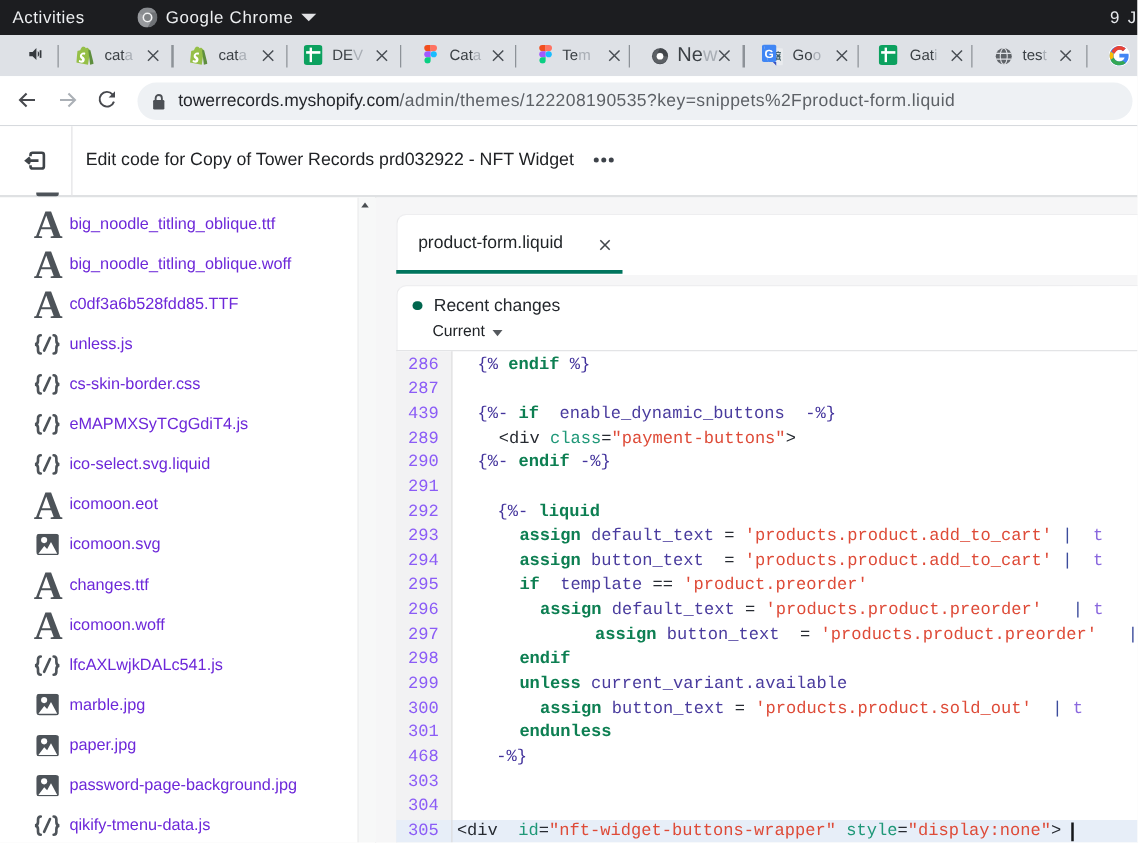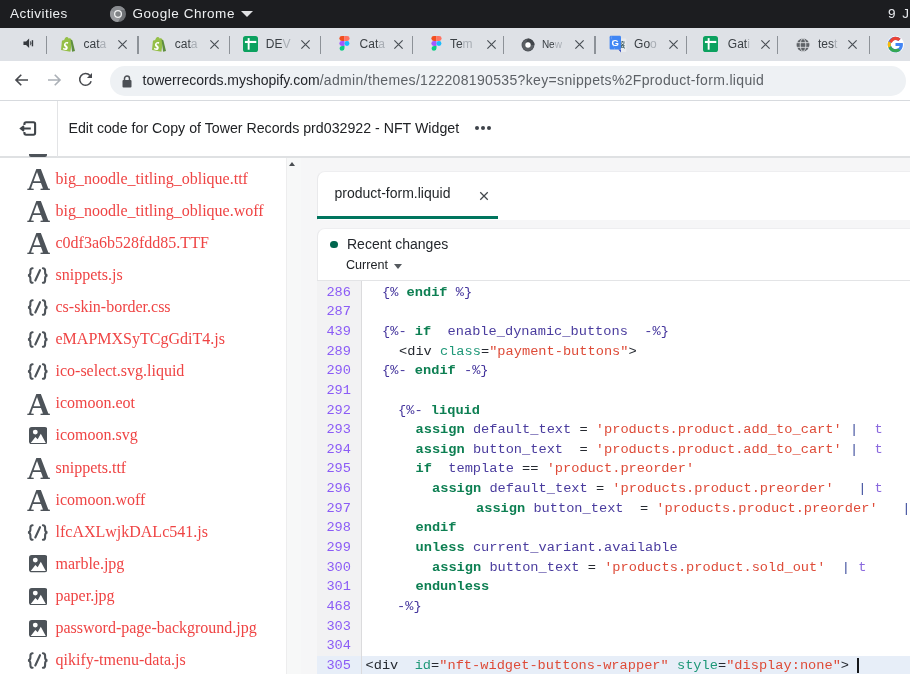--- a/index.html
+++ b/index.html
@@ -10,21 +10,21 @@
   .kw{color:#0d7f52;font-weight:bold;}
   .at{color:#1f9878;}
   .st{color:#de4b38;}
   .vr{color:#4a3c9e;}
   .dl{color:#43339c;}
   .pp{color:#3c4c9c;}
   .fl{color:#8a68de;}
   .pl{color:#262a31;}
   .ln{position:absolute;height:19.63px;line-height:19.63px;font-size:13.66px;
       color:#8b5cf6;width:34px;text-align:right;left:317px;font-family:"Liberation Mono",monospace;}
-  .sbitem{position:absolute;left:55.5px;font-size:16px;color:#ef4444;white-space:nowrap;font-family:Liberation Serif, serif;}
+  .sbitem{position:absolute;left:55.5px;font-size:13px;color:#6d28d9;white-space:nowrap;}
 </style></head><body>
 
 <div class="abs" style="left:0;top:0;width:910px;height:27.5px;background:#1c1d20;"></div>
 <div class="abs" style="left:10px;top:0;height:27.5px;line-height:27.5px;font-size:13.5px;letter-spacing:0.45px;color:#edeff1;">Activities</div>
 <svg class="abs" style="left:109.7px;top:5.8px;" width="16" height="16" viewBox="0 0 100 100">
 <circle cx="50" cy="50" r="50" fill="#6e7175"></circle>
 <path d="M50 0 a50 50 0 0 1 43.3 25 L50 25 a25 25 0 0 0 -21.65 12.5 L6.7 25 A50 50 0 0 1 50 0z" fill="#898c90"></path>
 <path d="M6.7 25 a50 50 0 0 0 43.3 75 L71.65 62.5 a25 25 0 0 1 -43.3 -25z" fill="#97999d"></path>
 <circle cx="50" cy="50" r="25" fill="#f2f3f4"></circle>
 <circle cx="50" cy="50" r="17" fill="#808386"></circle>
@@ -106,21 +106,21 @@
 <path d="M44.5 20H24v8.5h11.8C34.7 33.9 30.1 37 24 37c-7.2 0-13-5.8-13-13s5.8-13 13-13c3.1 0 5.9 1.1 8.1 2.9l6.4-6.4C34.6 4.1 29.6 2 24 2 11.8 2 2 11.8 2 24s9.8 22 22 22c11 0 21-8 21-22 0-1.3-.2-2.7-.5-4z" fill="#4285f4"></path>
 <path d="M6.3 14.7l7 5.1C15.3 15.6 19.3 11 24 11c3.1 0 5.9 1.1 8.1 2.9l6.4-6.4C34.6 4.1 29.6 2 24 2 16.3 2 9.7 7.3 6.3 14.7z" fill="#ea4335"></path>
 <path d="M24 46c5.5 0 10.4-1.8 14.2-5.1l-6.6-5.4C29.7 36.8 27 37.5 24 37.5c-6 0-11-3.9-12.8-9.3l-7 5.4C7.6 41 15.2 46 24 46z" fill="#34a853"></path>
 <path d="M11.2 28.2C10.7 26.9 10.5 25.5 10.5 24s.3-2.9.7-4.2l-7-5.1C2.8 17.5 2 20.6 2 24s.8 6.5 2.2 9.3z" fill="#fbbc05"></path>
 </svg>
 <div class="abs" style="left:83.5px;top:27.5px;height:33px;line-height:33px;font-size:12px;color:#3b4045;">cat<span style="color:#a9aeb5;">a</span></div>
 <div class="abs" style="left:174.8px;top:27.5px;height:33px;line-height:33px;font-size:12px;color:#3b4045;">cat<span style="color:#a9aeb5;">a</span></div>
 <div class="abs" style="left:265.8px;top:27.5px;height:19px;line-height:33px;font-size:12px;color:#3b4045;">DE<span style="color:#a9aeb5;">V</span></div>
 <div class="abs" style="left:359.6px;top:27.5px;height:33px;line-height:33px;font-size:12px;color:#3b4045;">Cat<span style="color:#a9aeb5;">a</span></div>
 <div class="abs" style="left:449.9px;top:27.5px;height:33px;line-height:33px;font-size:12px;color:#3b4045;">Te<span style="color:#a9aeb5;">m</span></div>
-<div class="abs" style="left:541.9px;top:27.5px;height:33px;line-height:33px;font-size:10px;color:#3b4045;">Ne<span style="color:#a9aeb5;">w</span></div>
+<div class="abs" style="left:541.9px;top:27.5px;height:33px;line-height:33px;font-size:16px;color:#3b4045;">Ne<span style="color:#a9aeb5;">w</span></div>
 <div class="abs" style="left:634.1px;top:27.5px;height:33px;line-height:33px;font-size:12px;color:#3b4045;">Go<span style="color:#a9aeb5;">o</span></div>
 <div class="abs" style="left:727.8px;top:27.5px;height:33px;line-height:33px;font-size:12px;color:#3b4045;">Gat<span style="color:#a9aeb5;">i</span></div>
 <div class="abs" style="left:818px;top:27.5px;height:44px;line-height:33px;font-size:12px;color:#3b4045;">tes<span style="color:#a9aeb5;">t</span></div>
 <svg class="abs" style="left:117.3px;top:38.5px;" width="11" height="11" viewBox="0 0 12 12" stroke="#4a4f55" stroke-width="1.3">
     <path d="M1.5 1.5 L10.5 10.5 M10.5 1.5 L1.5 10.5"></path>
   </svg>
 <svg class="abs" style="left:208.6px;top:38.5px;" width="11" height="11" viewBox="0 0 12 12" stroke="#4a4f55" stroke-width="1.3">
     <path d="M1.5 1.5 L10.5 10.5 M10.5 1.5 L1.5 10.5"></path>
   </svg>
 <svg class="abs" style="left:299.9px;top:38.5px;" width="11" height="11" viewBox="0 0 12 12" stroke="#4a4f55" stroke-width="1.3">
@@ -182,21 +182,21 @@
 <div class="sbitem" style="top:170.60000000000002px;line-height:16.4px;">big_noodle_titling_oblique.ttf</div>
 <div class="abs" style="left:27px;top:193.3px;width:22px;text-align:center;font-family:'Liberation Serif',serif;font-weight:bold;font-size:32px;color:#4d5359;">A</div>
 <div class="sbitem" style="top:202.70000000000002px;line-height:16.4px;">big_noodle_titling_oblique.woff</div>
 <div class="abs" style="left:27px;top:225.4px;width:22px;text-align:center;font-family:'Liberation Serif',serif;font-weight:bold;font-size:32px;color:#4d5359;">A</div>
 <div class="sbitem" style="top:234.8px;line-height:16.4px;">c0df3a6b528fdd85.TTF</div>
 <svg class="abs" style="left:27.2px;top:266.8px;" width="21.5" height="17" viewBox="0 0 21.5 17" fill="none" stroke="#4d5359" stroke-width="2.1" stroke-linecap="round">
 <path d="M5.6 1.2 C3.8 1.2 3.4 2.2 3.4 3.8 L3.4 5.6 C3.4 7.2 2.4 8.3 1.1 8.5 C2.4 8.7 3.4 9.8 3.4 11.4 L3.4 13.2 C3.4 14.8 3.8 15.8 5.6 15.8"></path>
 <path d="M15.9 1.2 C17.7 1.2 18.1 2.2 18.1 3.8 L18.1 5.6 C18.1 7.2 19.1 8.3 20.4 8.5 C19.1 8.7 18.1 9.8 18.1 11.4 L18.1 13.2 C18.1 14.8 17.7 15.8 15.9 15.8"></path>
 <path d="M8.3 13.5 L13 3.2"></path>
 </svg>
-<div class="sbitem" style="top:266.90000000000003px;line-height:16.4px;">snippets.js</div>
+<div class="sbitem" style="top:266.90000000000003px;line-height:16.4px;">unless.js</div>
 <svg class="abs" style="left:27.2px;top:298.90000000000003px;" width="21.5" height="17" viewBox="0 0 21.5 17" fill="none" stroke="#4d5359" stroke-width="2.1" stroke-linecap="round">
 <path d="M5.6 1.2 C3.8 1.2 3.4 2.2 3.4 3.8 L3.4 5.6 C3.4 7.2 2.4 8.3 1.1 8.5 C2.4 8.7 3.4 9.8 3.4 11.4 L3.4 13.2 C3.4 14.8 3.8 15.8 5.6 15.8"></path>
 <path d="M15.9 1.2 C17.7 1.2 18.1 2.2 18.1 3.8 L18.1 5.6 C18.1 7.2 19.1 8.3 20.4 8.5 C19.1 8.7 18.1 9.8 18.1 11.4 L18.1 13.2 C18.1 14.8 17.7 15.8 15.9 15.8"></path>
 <path d="M8.3 13.5 L13 3.2"></path>
 </svg>
 <div class="sbitem" style="top:299.00000000000006px;line-height:16.4px;">cs-skin-border.css</div>
 <svg class="abs" style="left:27.2px;top:331.0px;" width="21.5" height="17" viewBox="0 0 21.5 17" fill="none" stroke="#4d5359" stroke-width="2.1" stroke-linecap="round">
 <path d="M5.6 1.2 C3.8 1.2 3.4 2.2 3.4 3.8 L3.4 5.6 C3.4 7.2 2.4 8.3 1.1 8.5 C2.4 8.7 3.4 9.8 3.4 11.4 L3.4 13.2 C3.4 14.8 3.8 15.8 5.6 15.8"></path>
 <path d="M15.9 1.2 C17.7 1.2 18.1 2.2 18.1 3.8 L18.1 5.6 C18.1 7.2 19.1 8.3 20.4 8.5 C19.1 8.7 18.1 9.8 18.1 11.4 L18.1 13.2 C18.1 14.8 17.7 15.8 15.9 15.8"></path>
 <path d="M8.3 13.5 L13 3.2"></path>
@@ -210,21 +210,21 @@
 <div class="sbitem" style="top:363.20000000000005px;line-height:16.4px;">ico-select.svg.liquid</div>
 <div class="abs" style="left:27px;top:385.9px;width:22px;text-align:center;font-family:'Liberation Serif',serif;font-weight:bold;font-size:32px;color:#4d5359;">A</div>
 <div class="sbitem" style="top:395.3px;line-height:16.4px;">icomoon.eot</div>
 <svg class="abs" style="left:28.8px;top:427.0px;" width="18.5" height="17.3" viewBox="0 0 18.5 17.3">
     <rect x="0" y="0" width="18.5" height="17.3" rx="2.8" fill="#4d5359"></rect>
     <circle cx="6.3" cy="5.1" r="2.45" fill="#fff"></circle>
     <path d="M1.7 16 L6.4 9.9 L8.7 12.3 L11.8 6.7 L16.8 16 Z" fill="#fff"></path>
   </svg>
 <div class="sbitem" style="top:427.40000000000003px;line-height:16.4px;">icomoon.svg</div>
 <div class="abs" style="left:27px;top:450.1px;width:22px;text-align:center;font-family:'Liberation Serif',serif;font-weight:bold;font-size:32px;color:#4d5359;">A</div>
-<div class="sbitem" style="top:459.50000000000006px;line-height:16.4px;">snippets.ttf</div>
+<div class="sbitem" style="top:459.50000000000006px;line-height:16.4px;">changes.ttf</div>
 <div class="abs" style="left:27px;top:482.2px;width:22px;text-align:center;font-family:'Liberation Serif',serif;font-weight:bold;font-size:32px;color:#4d5359;">A</div>
 <div class="sbitem" style="top:491.6px;line-height:16.4px;">icomoon.woff</div>
 <svg class="abs" style="left:27.2px;top:523.6000000000001px;" width="21.5" height="17" viewBox="0 0 21.5 17" fill="none" stroke="#4d5359" stroke-width="2.1" stroke-linecap="round">
 <path d="M5.6 1.2 C3.8 1.2 3.4 2.2 3.4 3.8 L3.4 5.6 C3.4 7.2 2.4 8.3 1.1 8.5 C2.4 8.7 3.4 9.8 3.4 11.4 L3.4 13.2 C3.4 14.8 3.8 15.8 5.6 15.8"></path>
 <path d="M15.9 1.2 C17.7 1.2 18.1 2.2 18.1 3.8 L18.1 5.6 C18.1 7.2 19.1 8.3 20.4 8.5 C19.1 8.7 18.1 9.8 18.1 11.4 L18.1 13.2 C18.1 14.8 17.7 15.8 15.9 15.8"></path>
 <path d="M8.3 13.5 L13 3.2"></path>
 </svg>
 <div class="sbitem" style="top:523.7px;line-height:16.4px;">lfcAXLwjkDALc541.js</div>
 <svg class="abs" style="left:28.8px;top:555.4px;" width="18.5" height="17.3" viewBox="0 0 18.5 17.3">
     <rect x="0" y="0" width="18.5" height="17.3" rx="2.8" fill="#4d5359"></rect>

